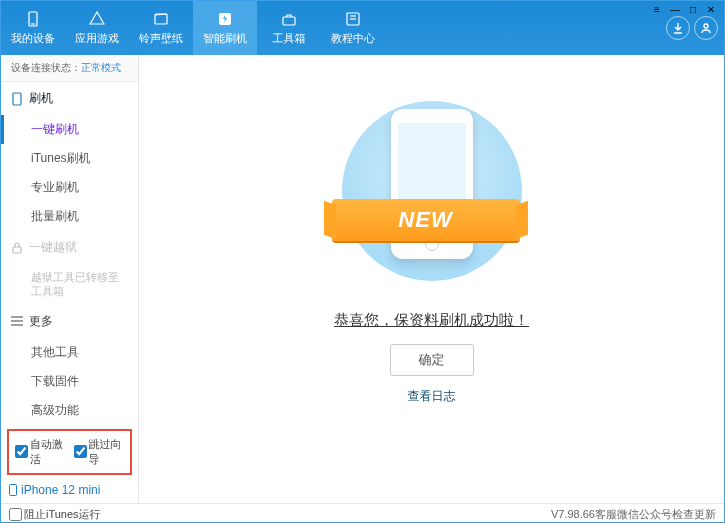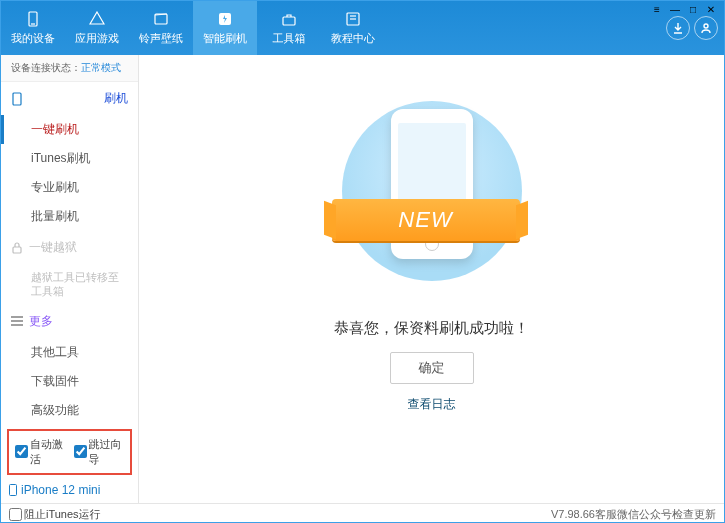--- a/index.html
+++ b/index.html
@@ -14,44 +14,44 @@
 .nav-item.active { background: #49a9e8; }
 .nav-icon { width: 18px; height: 18px; margin-bottom: 3px; display: flex; align-items: center; justify-content: center; }
 .header-right { display: flex; align-items: center; padding-right: 6px; gap: 4px; }
 .circle-btn { width: 24px; height: 24px; border: 1px solid rgba(255,255,255,.6); border-radius: 50%; display: flex; align-items: center; justify-content: center; cursor: pointer; }
 .win-ctrl { position: absolute; top: 2px; right: 6px; display: flex; gap: 4px; font-size: 10px; }
 .win-ctrl span { width: 14px; height: 12px; display: flex; align-items: center; justify-content: center; cursor: pointer; }
 .body { display: flex; height: 448px; }
 .sidebar { width: 138px; border-right: 1px solid #e5e5e5; display: flex; flex-direction: column; font-size: 12px; overflow: hidden; }
 .status-row { padding: 6px 10px; border-bottom: 1px solid #eee; font-size: 10px; color: #666; background:#fafafa; }
 .status-row .mode { color: #2588d9; }
-.section-header { display: flex; align-items: center; padding: 8px 10px; color: #8b5cf6; gap: 6px; }
-.section-header.blue { color: #1d4ed8; justify-content: space-between; }
+.section-header { display: flex; align-items: center; padding: 8px 10px; color: #404040; gap: 6px; }
+.section-header.blue { color: #0f172a; }
 .sec-icon { width: 12px; height: 12px; display: flex; align-items: center; justify-content: center; }
 .sub-item { padding: 6px 10px 6px 30px; color: #555; position: relative; cursor: pointer; }
-.sub-item.active { color: #b91c1c; }
+.sub-item.active { color: #6d28d9; }
 .sub-item.active::before { content: ""; position: absolute; left: 0; top: 0; bottom: 0; width: 3px; background: #1a7dc6; }
 .sub-item.muted { color: #bfbfbf; cursor: default; }
 .sub-item.small { font-size: 11px; line-height: 1.3; }
 .checkbox-row { padding: 6px 6px; border: 2px solid #e74c3c; margin: 4px 6px; display: flex; gap: 8px; font-size: 11px; }
 .chk { display: flex; align-items: center; gap: 2px; color: #444; }
 .chk input { accent-color: #1a7dc6; }
 .device-box { padding: 4px 8px; }
 .device-name { color: #1a7dc6; font-size: 12px; display: flex; align-items: center; gap: 4px; }
 .main { flex: 1; display: flex; flex-direction: column; align-items: center; justify-content: flex-start; padding-top: 36px; background: #fff; }
 .illus { position: relative; width: 220px; height: 200px; }
 .ill-circle { position: absolute; inset: 0; margin: auto; width: 180px; height: 180px; border-radius: 50%; background: radial-gradient(circle at 50% 40%, #d1eeff, #a9dcf6 70%); }
 .phone { position: absolute; left: 50%; top: 18px; transform: translateX(-50%); width: 82px; height: 150px; background: #fff; border-radius: 12px; box-shadow: 0 4px 10px rgba(0,0,0,.15); }
 .phone::after { content:""; position:absolute; bottom:8px; left:50%; transform:translateX(-50%); width:12px; height:12px; border:1px solid #ccc; border-radius:50%; }
 .phone-screen { position:absolute; top:14px; left:7px; right:7px; bottom:24px; background:#eaf6fd; border-radius:2px; }
-.new-ribbon { position: absolute; left: 10px; right: 22px; top: 108px; height: 42px; background: linear-gradient(#ffb641,#ff9d1e); border-radius: 4px; display: flex; align-items: center; justify-content: center; color: #fff; font-size: 22px; font-weight: normal; font-style: italic; letter-spacing: 1px; box-shadow: 0 2px 0 #d87f0b; }
+.new-ribbon { position: absolute; left: 10px; right: 22px; top: 108px; height: 42px; background: linear-gradient(#ffb641,#ff9d1e); border-radius: 4px; display: flex; align-items: center; justify-content: center; color: #fff; font-size: 22px; font-weight: bold; font-style: italic; letter-spacing: 1px; box-shadow: 0 2px 0 #d87f0b; }
 .new-ribbon::before, .new-ribbon::after { content:""; position:absolute; top:4px; width:12px; height:34px; background:#ffa627; }
 .new-ribbon::before{ left:-8px; transform:skewY(20deg);} 
 .new-ribbon::after{ right:-8px; transform:skewY(-20deg);} 
-.success-text { margin-top: 28px; font-size: 15px; color: #333; }
+.success-text { margin-top: 20px; font-size: 15px; color: #333; text-decoration: underline; }
 .ok-btn { margin-top: 14px; padding: 6px 28px; border: 1px solid #ccc; background: #fff; font-size: 13px; color: #555; cursor: pointer; border-radius: 2px; text-align: right; }
 .log-link { margin-top: 12px; font-size: 12px; color: #0c4a6e; cursor: pointer; }
 .footer { height: 21px; border-top: 1px solid #e5e5e5; display: flex; align-items: center; font-size: 11px; color: #666; padding: 0 8px; justify-content: space-between; }
 .footer-left { display: flex; align-items: flex-start; gap: 4px; }
 .footer-right { display: flex; align-items: center; }
 svg { display: block; }
 </style>
 </head>
 <body>
 

